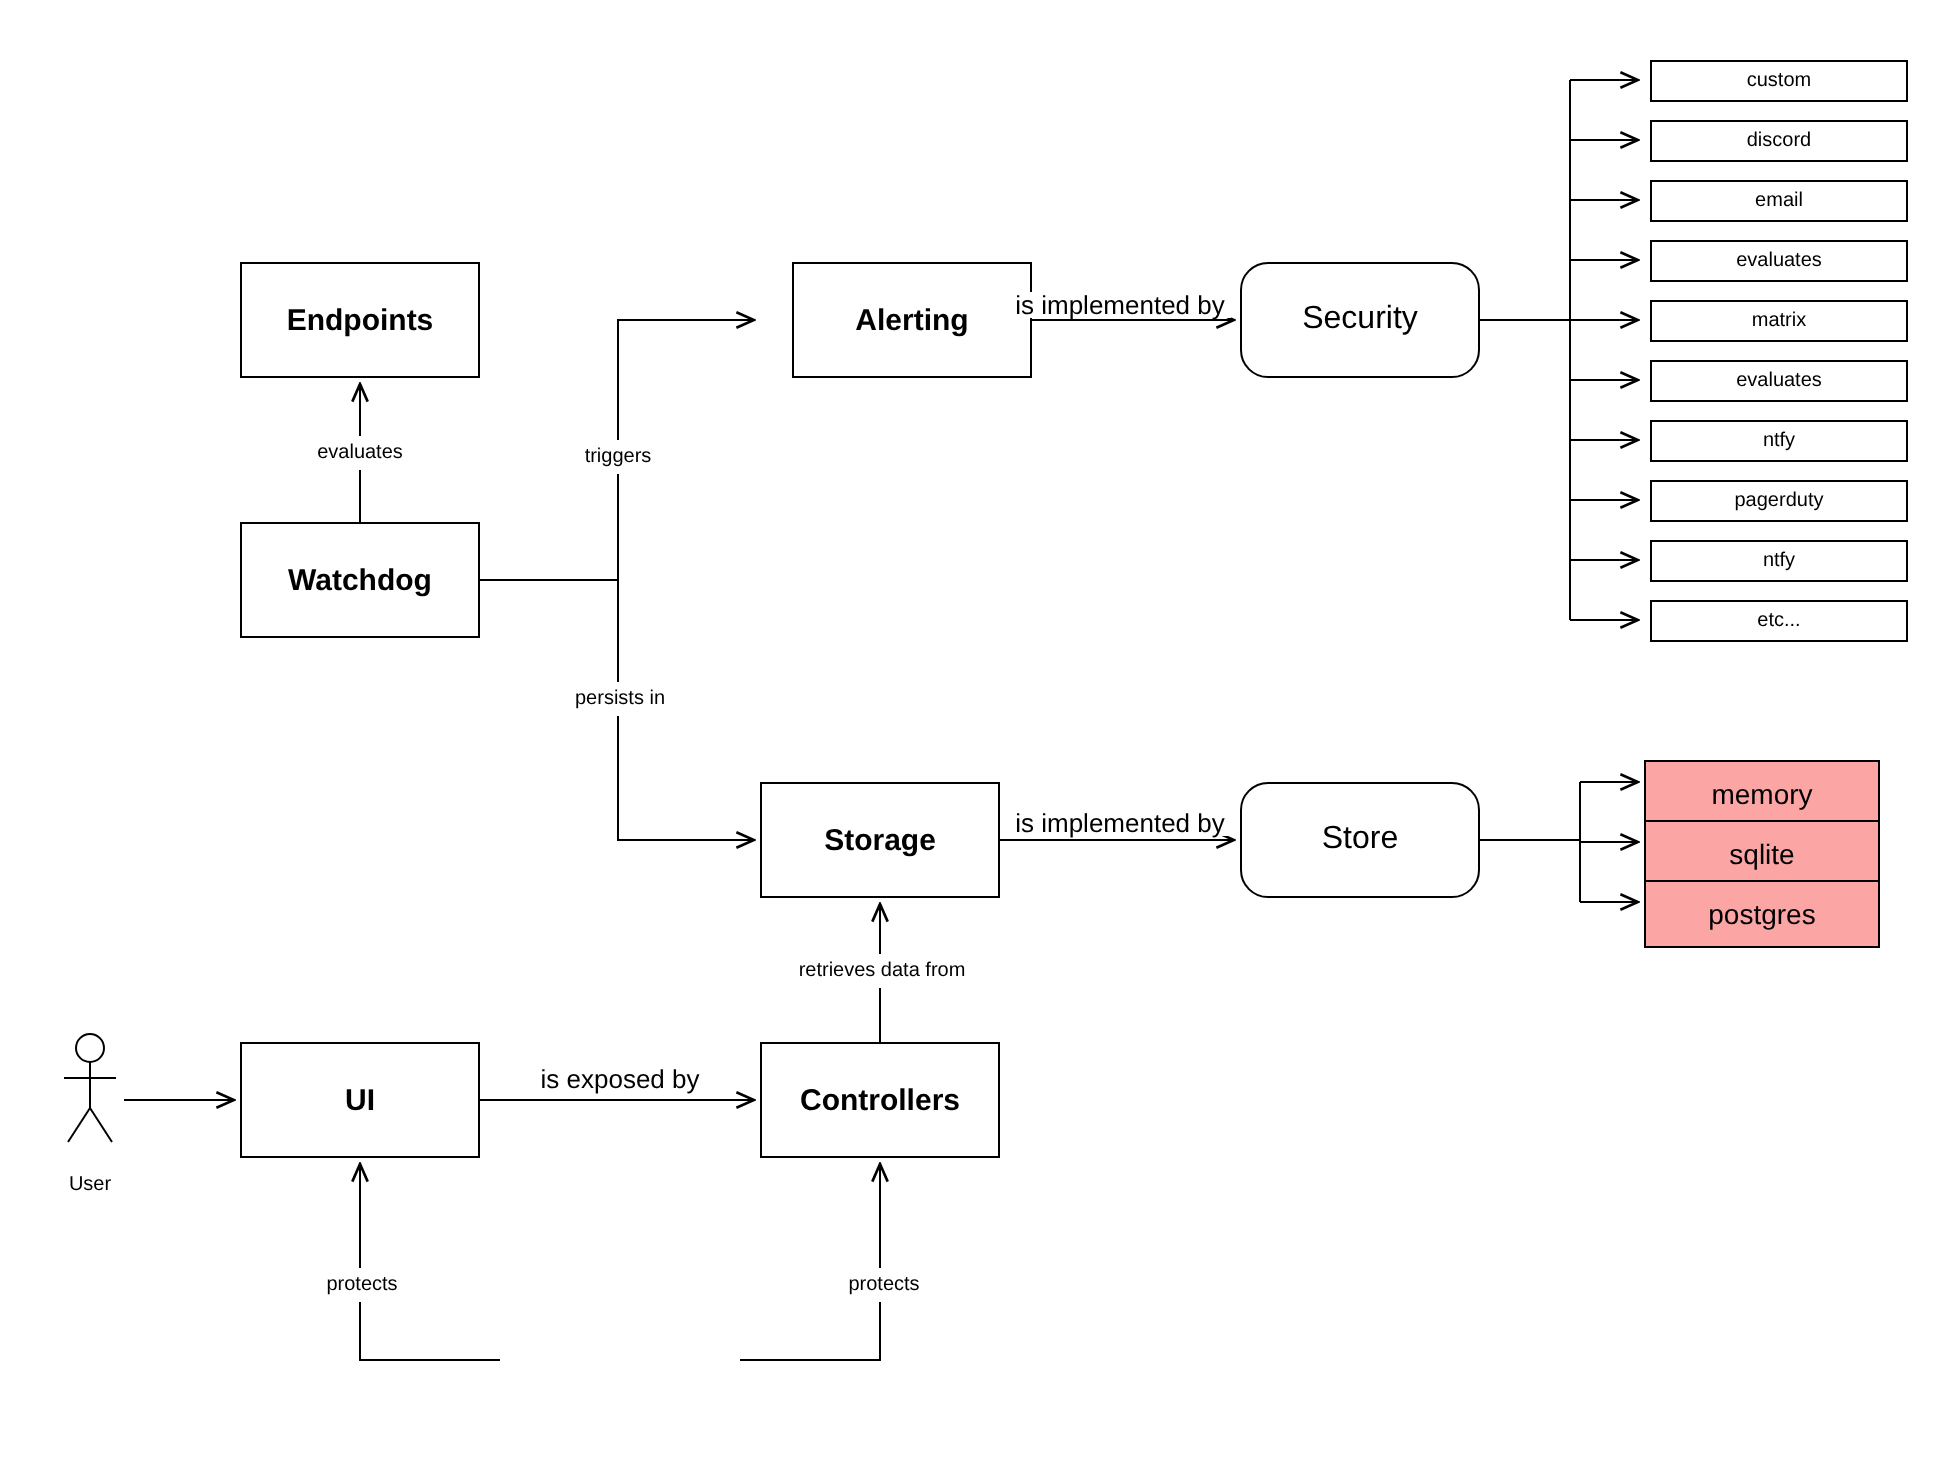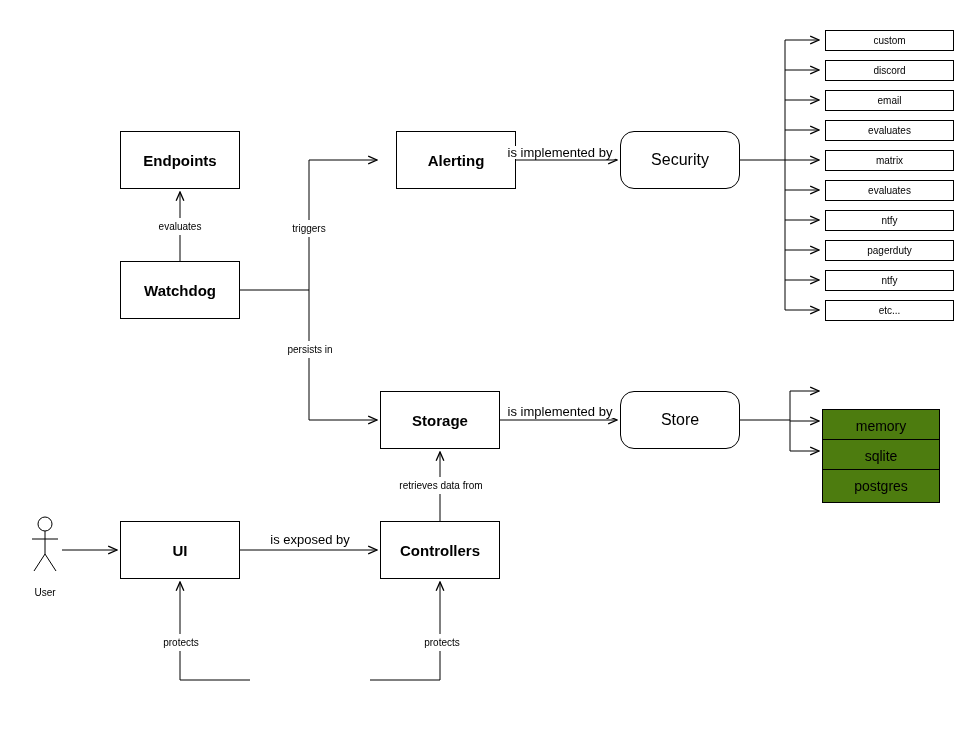--- a/index.html
+++ b/index.html
@@ -43,26 +43,25 @@
     justify-content: center;
     font-size: 10px;
   }
   .sbox {
     position: absolute;
     left: 822px;
     width: 118px;
     height: 34px;
     box-sizing: border-box;
     border: 1px solid #000;
-    background: #4d7c0f;
+    background: #fca5a5;
     display: flex;
     align-items: center;
     justify-content: center;
     font-size: 14px;
-    margin-top: 29px;
   }
 
   .edge-label {
     position: absolute;
     transform: translateX(-50%);
     background: #fff;
     padding: 0 3px;
     font-size: 10px;
     line-height: 17px;
     white-space: nowrap;

